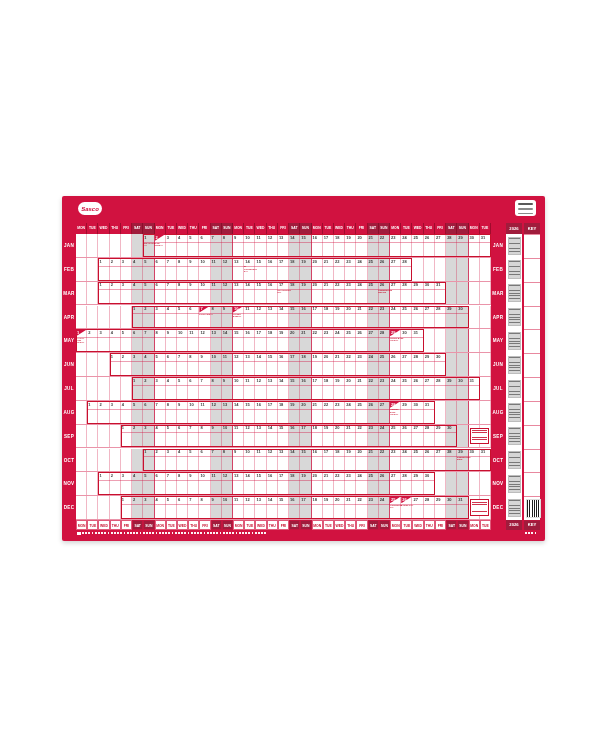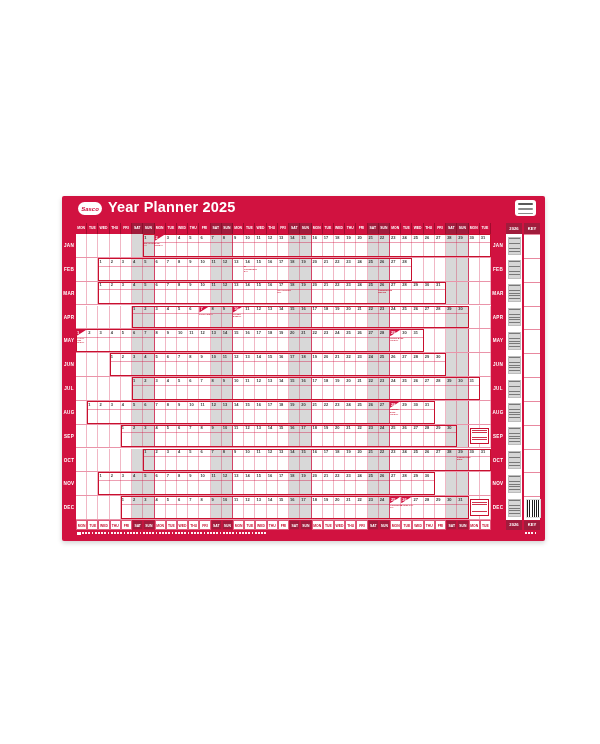--- a/index.html
+++ b/index.html
@@ -40,21 +40,20 @@
 </style>
 </head>
 <body>
 
 <div>
   <div class="planner">
     <div class="titlebar">
       <div class="logo">
         <span>Sasco</span>
       </div>
-      <div class="title">Year Planner 2025</div>
       <div class="badge">
           <i></i>
           <i></i>
           <i></i>
         </div>
     </div>
     <div id="grid" style="position:absolute;inset:0;">
         <div class="panel" style="left: 14px; top: 27px; width: 415px; height: 307px;"></div>
         <div class="panel" style="left: 444px; top: 27px; width: 16px; height: 307px;"></div>
         <div class="panel" style="left: 462px; top: 27px; width: 16px; height: 307px;"></div>

